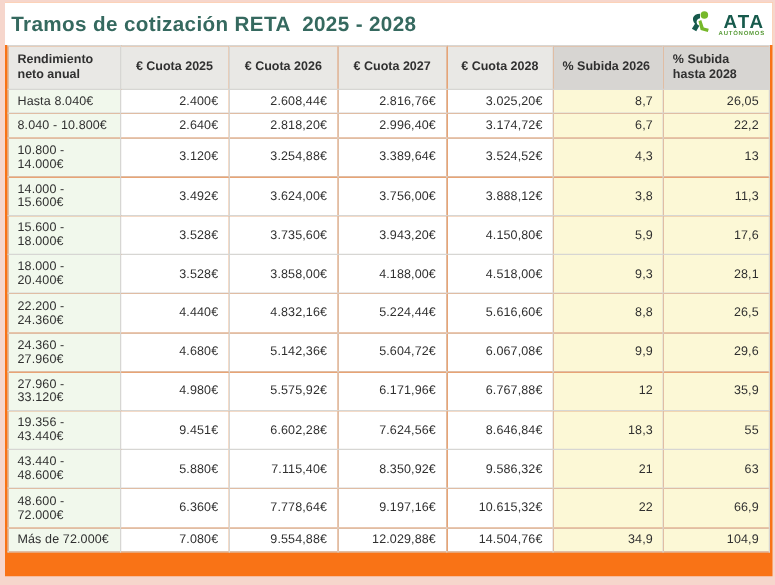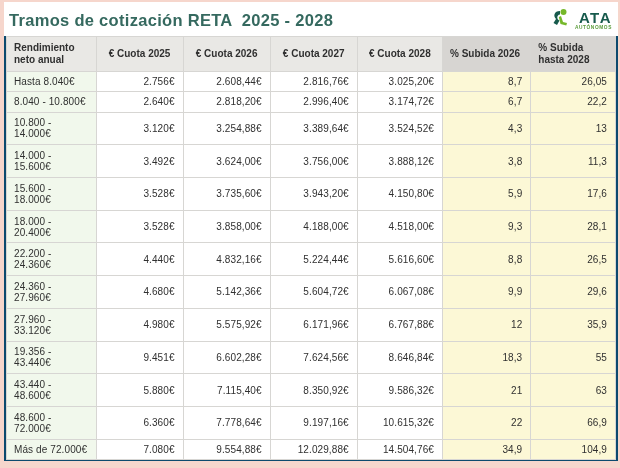--- a/index.html
+++ b/index.html
@@ -5,21 +5,21 @@
   * { margin: 0; padding: 0; box-sizing: border-box; }
   html, body {
     width: 620px; height: 468px;
     font-family: "Liberation Sans", sans-serif;
     background: #f6d6cc;
     overflow: hidden;
   }
   .page {
     position: absolute;
     left: 4px; top: 2px; right: 2px; bottom: 7px;
-    background: #0c4a6e;
+    background: #f97316;
     display: flex;
     flex-direction: column;
   }
   .titlebar {
     height: 34px;
     display: flex;
     align-items: center;
     justify-content: space-between;
     padding: 2px 6px 0 5px;
     background: #ffffff;
@@ -50,21 +50,21 @@
   }
   .logo-sub {
     font-size: 4.8px;
     font-weight: 700;
     letter-spacing: 0.6px;
     color: #5a9c3a;
     margin-top: 1px;
   }
   .table-wrap {
     flex: 1;
-    padding: 0 2px 1px 2px;
+    padding: 0 2px 19px 2px;
   }
   table {
     width: 100%;
     height: 100%;
     border-collapse: collapse;
     table-layout: fixed;
   }
   th, td {
     border: 1px solid #d7d6d3;
     font-size: 10px;
@@ -146,21 +146,21 @@
           <th>€ Cuota 2026</th>
           <th>€ Cuota 2027</th>
           <th>€ Cuota 2028</th>
           <th class="dark">% Subida 2026</th>
           <th class="dark">% Subida hasta 2028</th>
         </tr>
       </thead>
       <tbody>
   <tr>
     <td class="range">Hasta 8.040€</td>
-    <td>2.756€</td>
+    <td>2.400€</td>
     <td>2.608,44€</td>
     <td>2.816,76€</td>
     <td>3.025,20€</td>
     <td class="pct">8,7</td>
     <td class="pct">26,05</td>
   </tr>
 
   <tr>
     <td class="range">8.040 - 10.800€</td>
     <td>2.640€</td>

